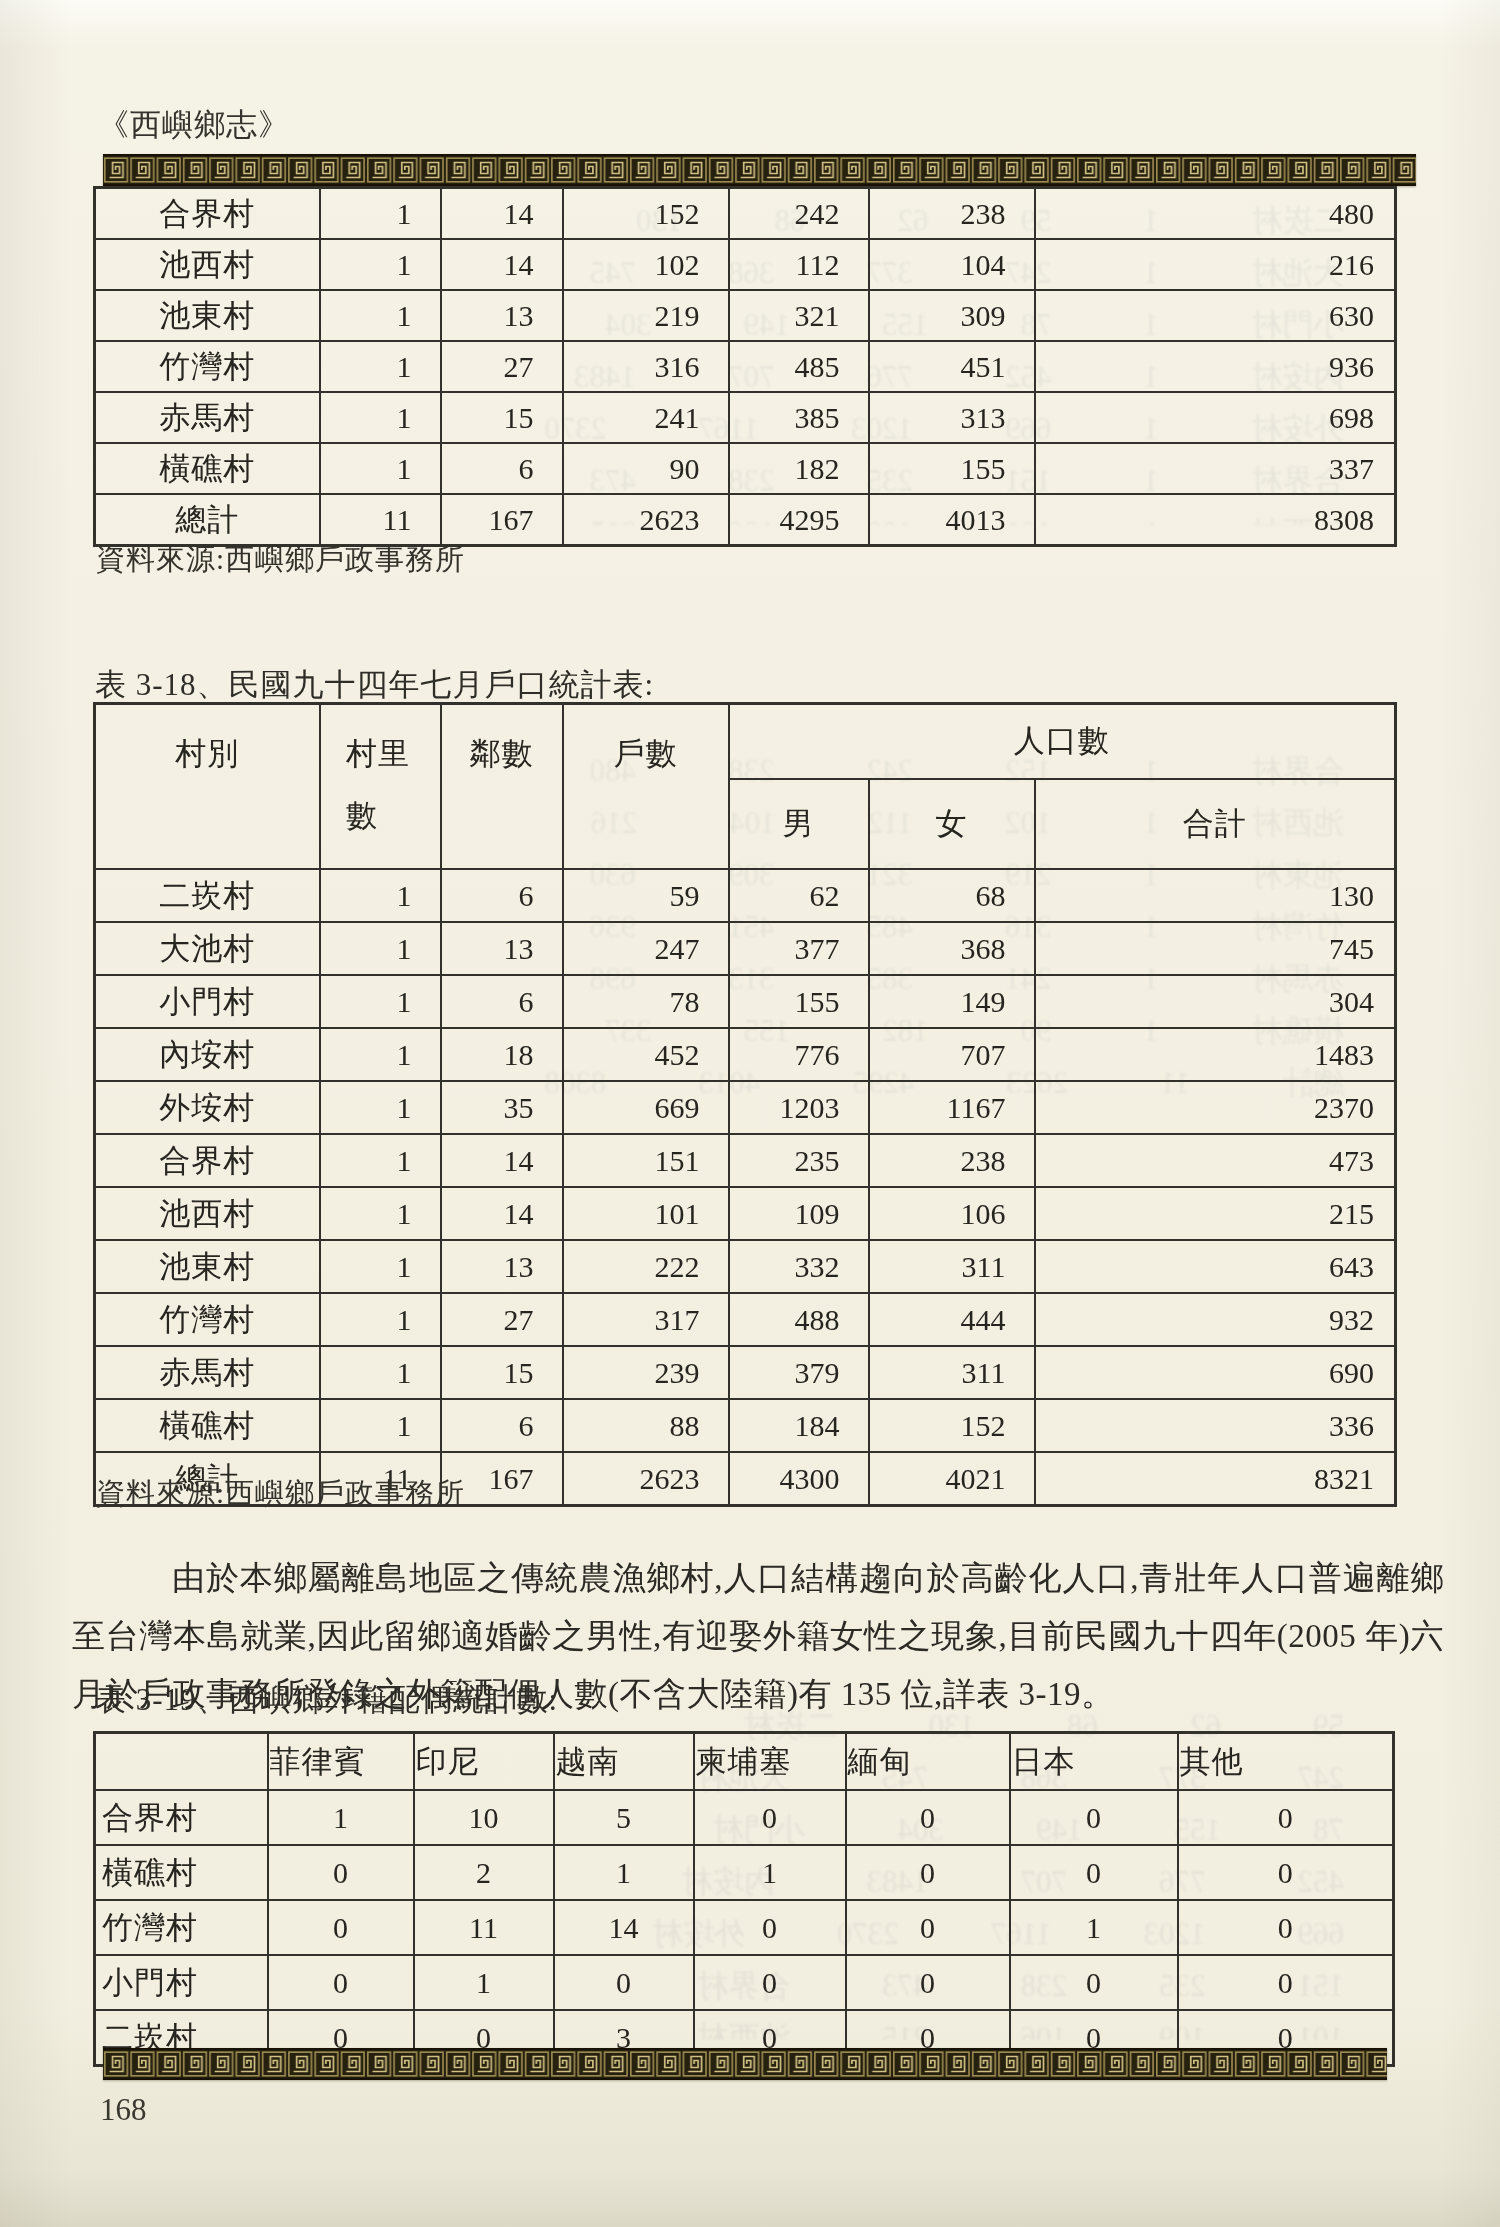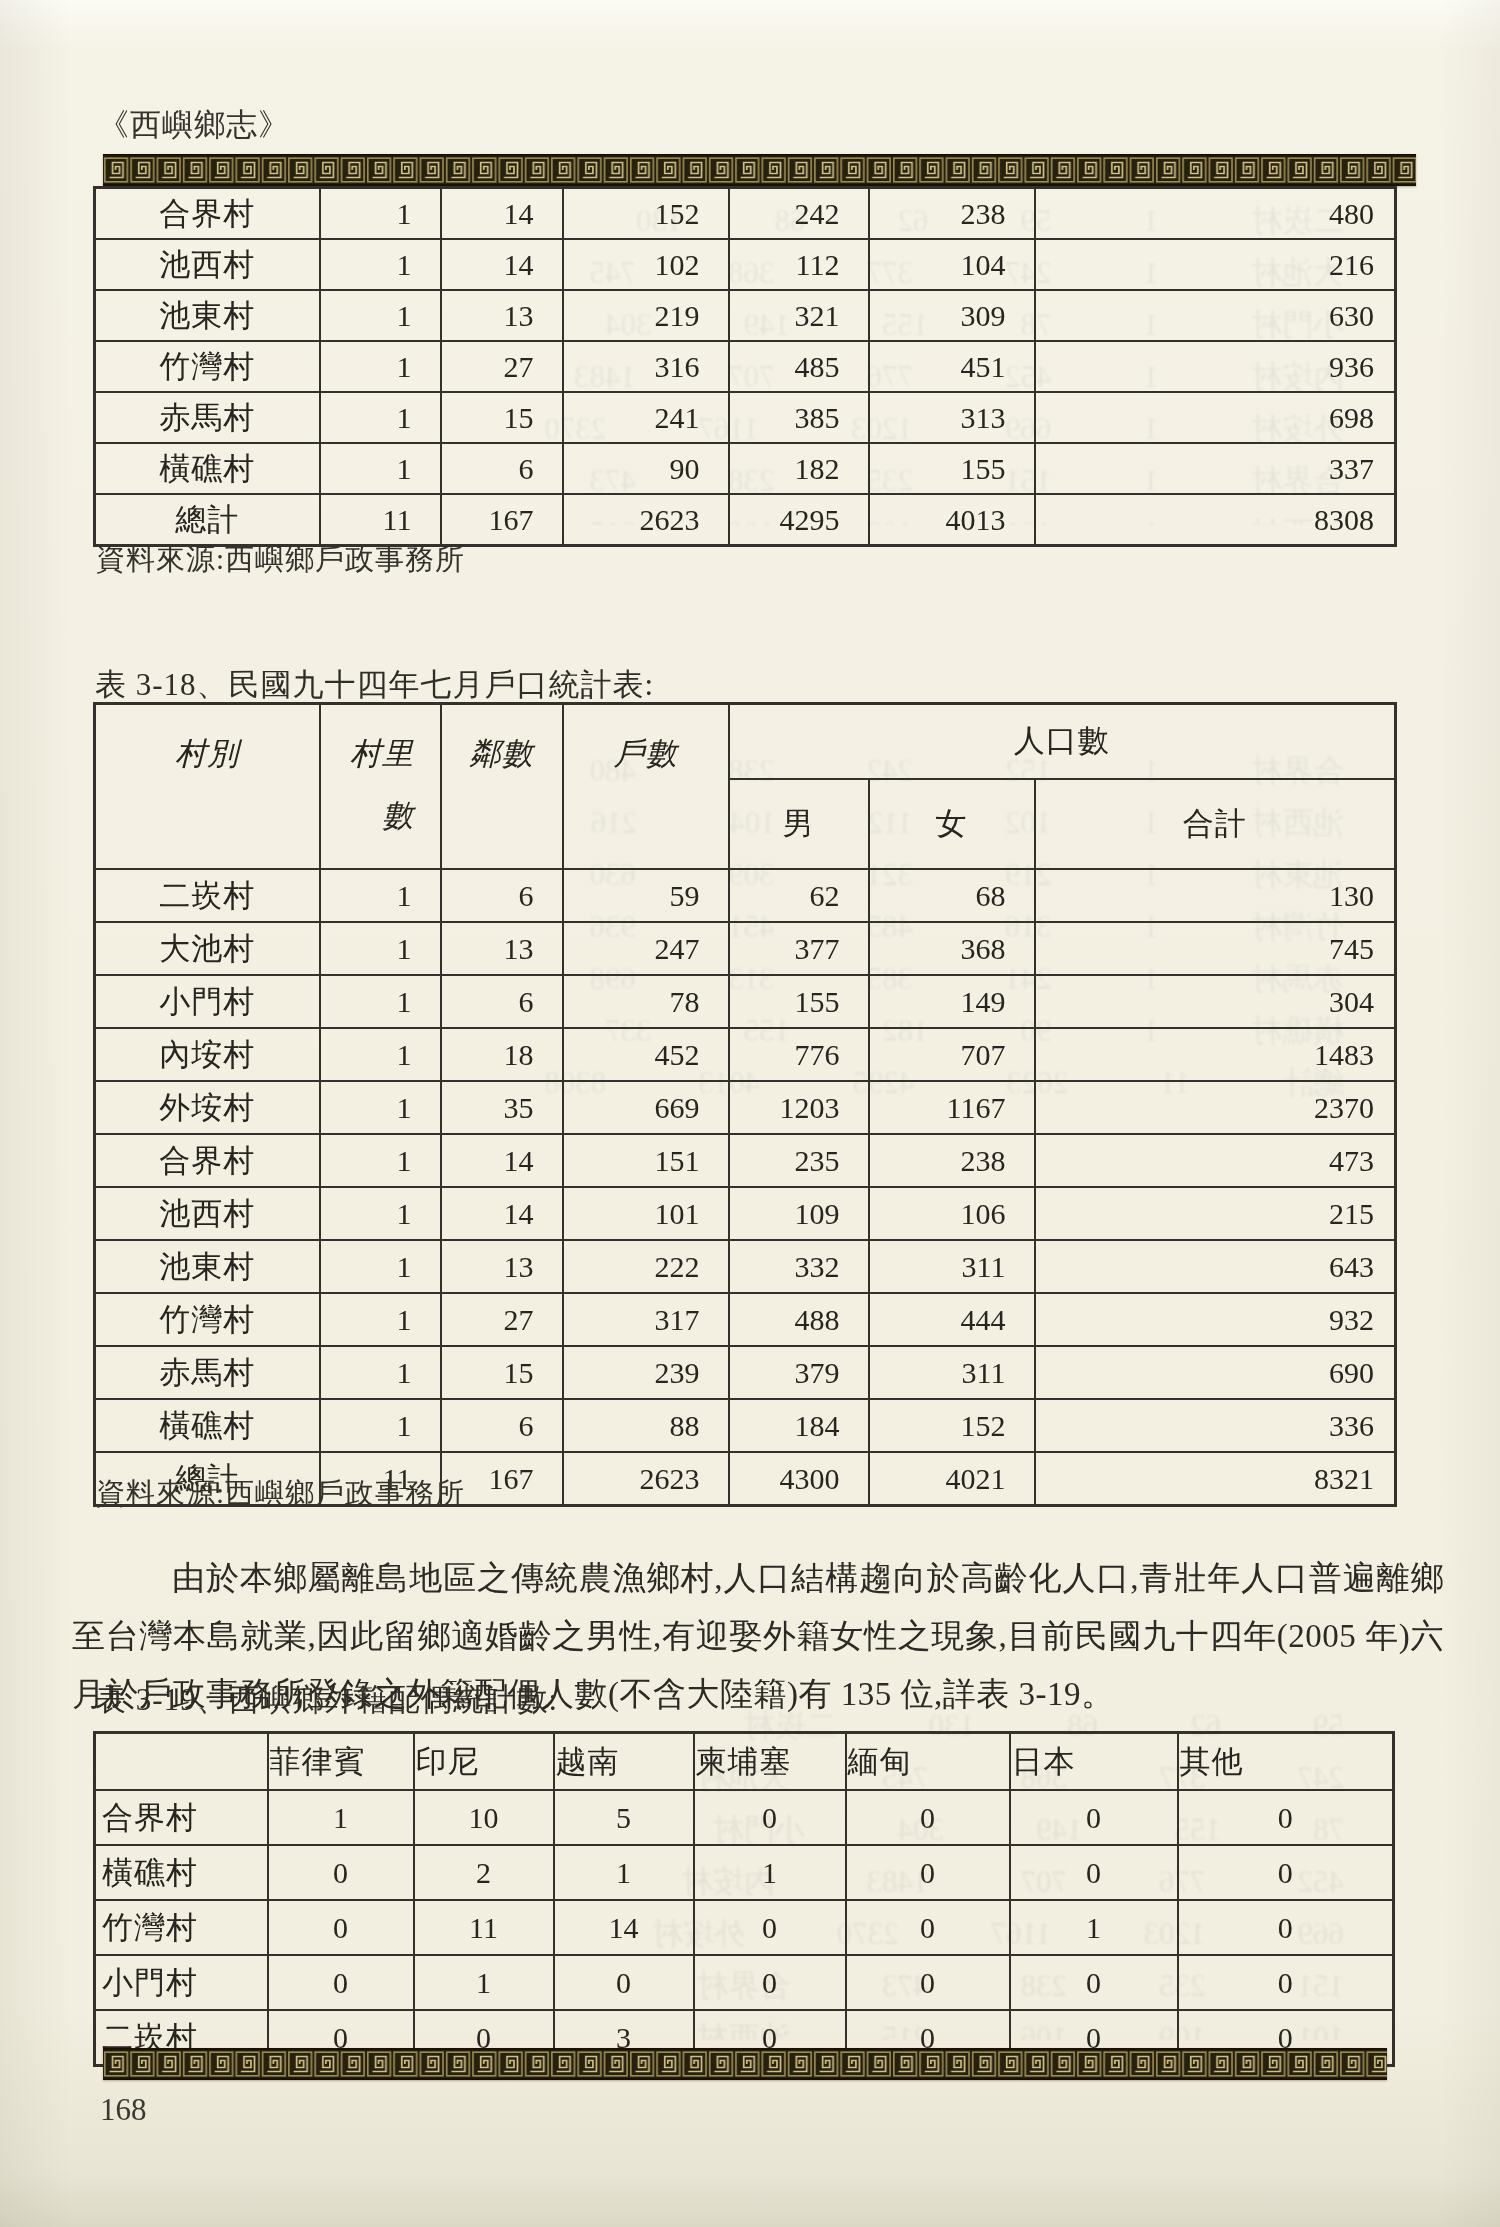--- a/index.html
+++ b/index.html
@@ -52,21 +52,21 @@
   .s2 { top: 1474px; }
 
   .tbl-title { position: absolute; left: 95px; font-size: 31px; color: #2e2d27; letter-spacing: 1px; }
   .t318 { top: 664px; }
   .t319 { top: 1679px; }
 
   .tbl318 { left: 93px; top: 702px; width: 1301px; }
   .tbl318 td { height: 49px; }
   .tbl318 th { font-size: 31px; letter-spacing: 1px; }
   .tbl318 th.rs { vertical-align: top; padding-top: 18px; height: 144px; }
-  .tbl318 th.rs .hspan { display: inline-block; line-height: 62px; text-align: right; font-style: italic; }
+  .tbl318 th.rs .hspan { display: inline-block; line-height: 62px; text-align: left; }
   .tbl318 th.rs .wrap2 { width: 2.2em; }
   .tbl318 th.pop { height: 64px; text-align: center; }
   .tbl318 th.sub { height: 78px; text-align: center; }
 
   .tbl319 { left: 93px; top: 1731px; width: 1299px; }
   .tbl319 th { height: 53px; font-size: 31px; text-align: left; letter-spacing: 1px; }
   .tbl319 td { height: 51px; }
   .tbl319 td.name319 { text-align: left; padding-left: 6px; font-size: 31px; letter-spacing: 1px; }
   .tbl319 td.c { text-align: center; font-size: 30px; }
 

